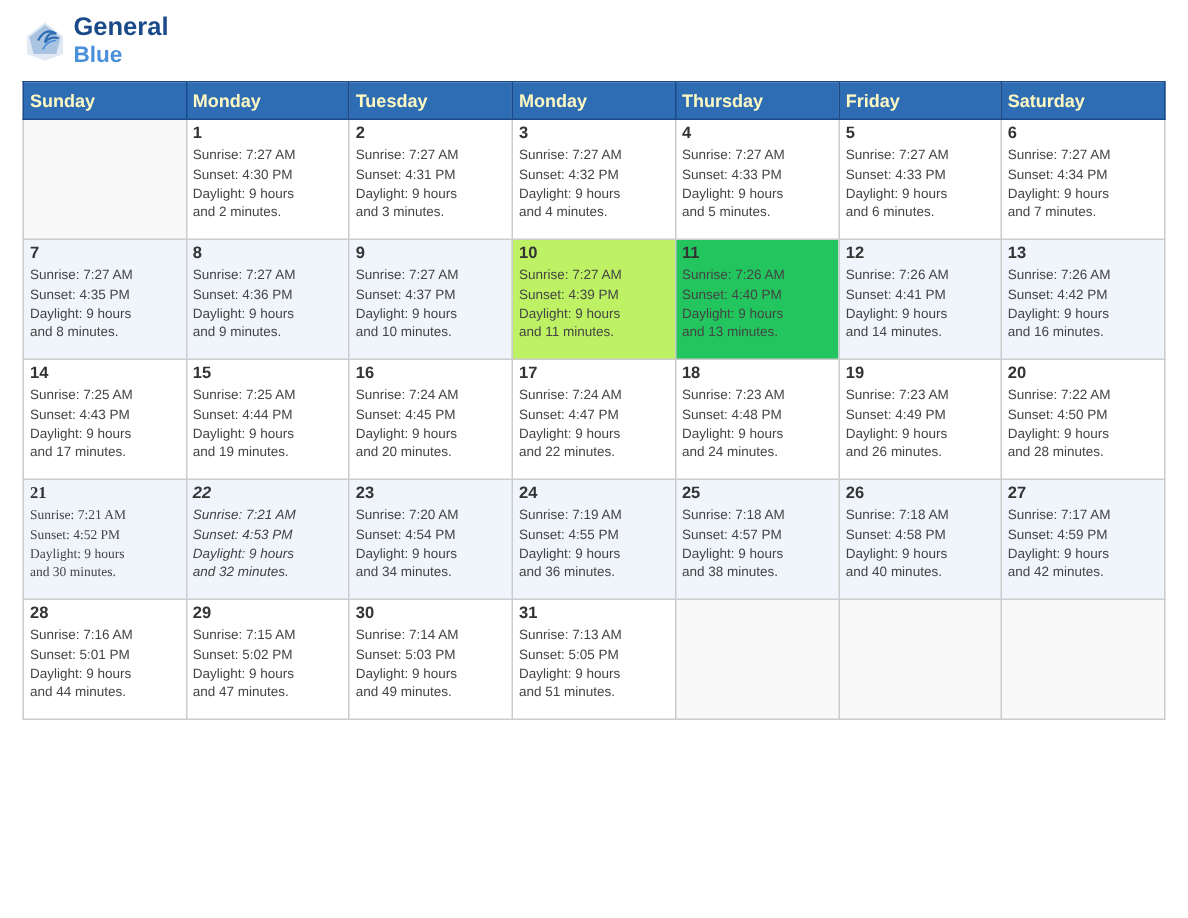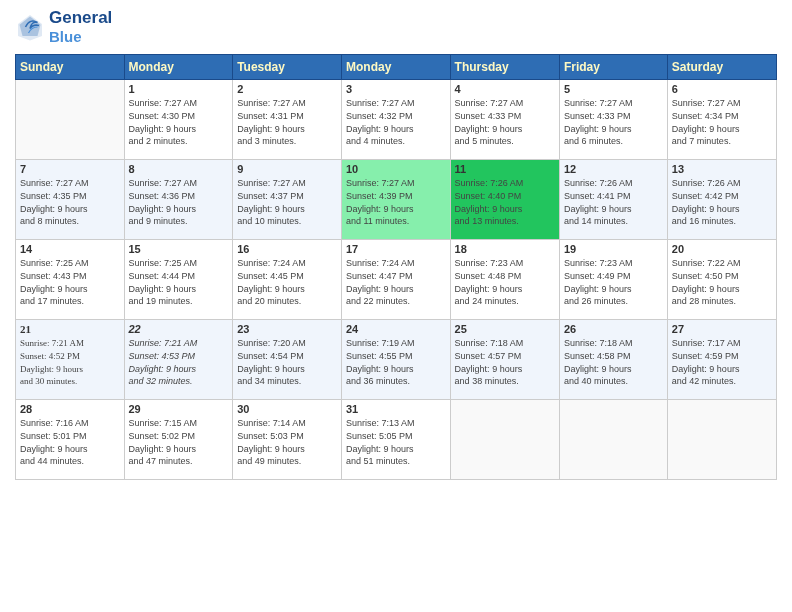--- a/index.html
+++ b/index.html
@@ -152,21 +152,21 @@
             <div class="day-info">Sunrise: 7:27 AM<br>Sunset: 4:35 PM<br>Daylight: 9 hours<br>and 8 minutes.</div>
           </td>
           <td style="background: rgb(240, 245, 252);">
             <span class="day-num">8</span>
             <div class="day-info">Sunrise: 7:27 AM<br>Sunset: 4:36 PM<br>Daylight: 9 hours<br>and 9 minutes.</div>
           </td>
           <td style="background: rgb(240, 245, 252);">
             <span class="day-num">9</span>
             <div class="day-info">Sunrise: 7:27 AM<br>Sunset: 4:37 PM<br>Daylight: 9 hours<br>and 10 minutes.</div>
           </td>
-          <td style="background: #86efac;">
+          <td style="background: #bef264;">
             <span class="day-num">10</span>
             <div class="day-info">Sunrise: 7:27 AM<br>Sunset: 4:39 PM<br>Daylight: 9 hours<br>and 11 minutes.</div>
           </td>
           <td style="background: #22c55e; margin-top: 12px;">
             <span class="day-num">11</span>
             <div class="day-info">Sunrise: 7:26 AM<br>Sunset: 4:40 PM<br>Daylight: 9 hours<br>and 13 minutes.</div>
           </td>
           <td style="background: rgb(240, 245, 252);">
             <span class="day-num">12</span>
             <div class="day-info">Sunrise: 7:26 AM<br>Sunset: 4:41 PM<br>Daylight: 9 hours<br>and 14 minutes.</div>

